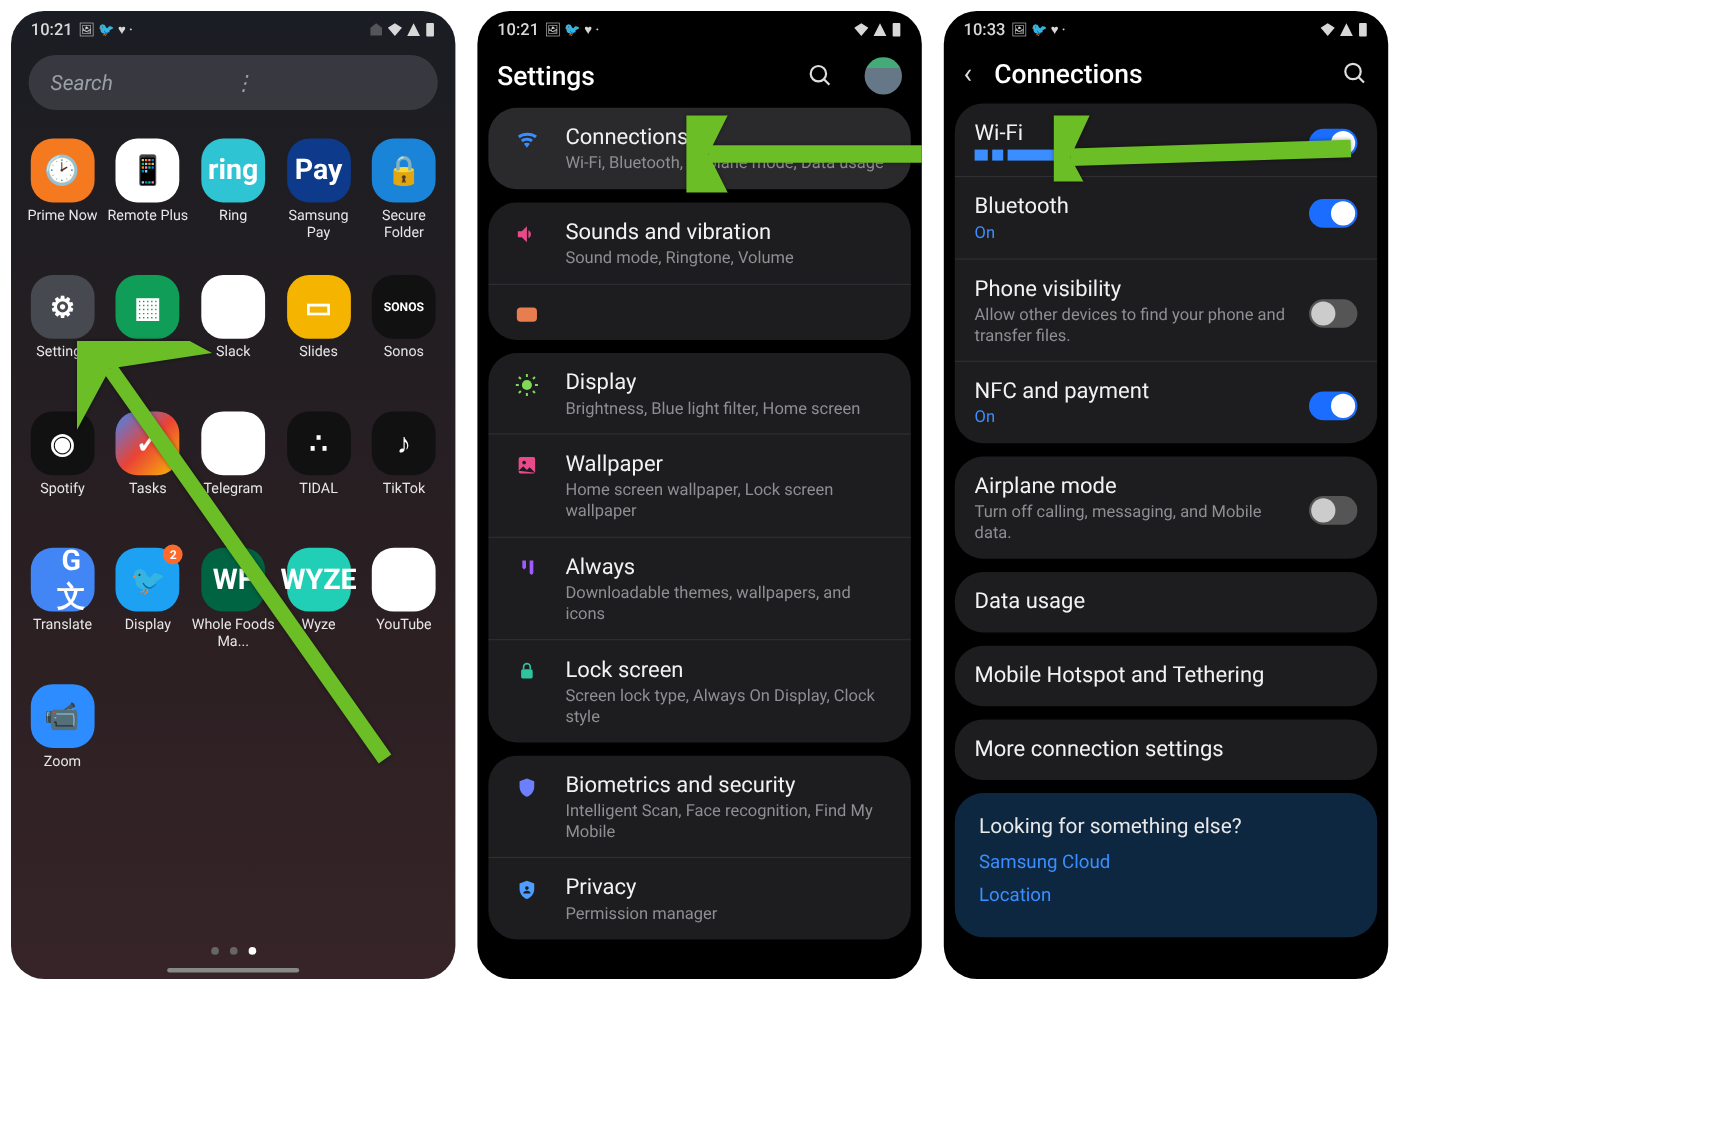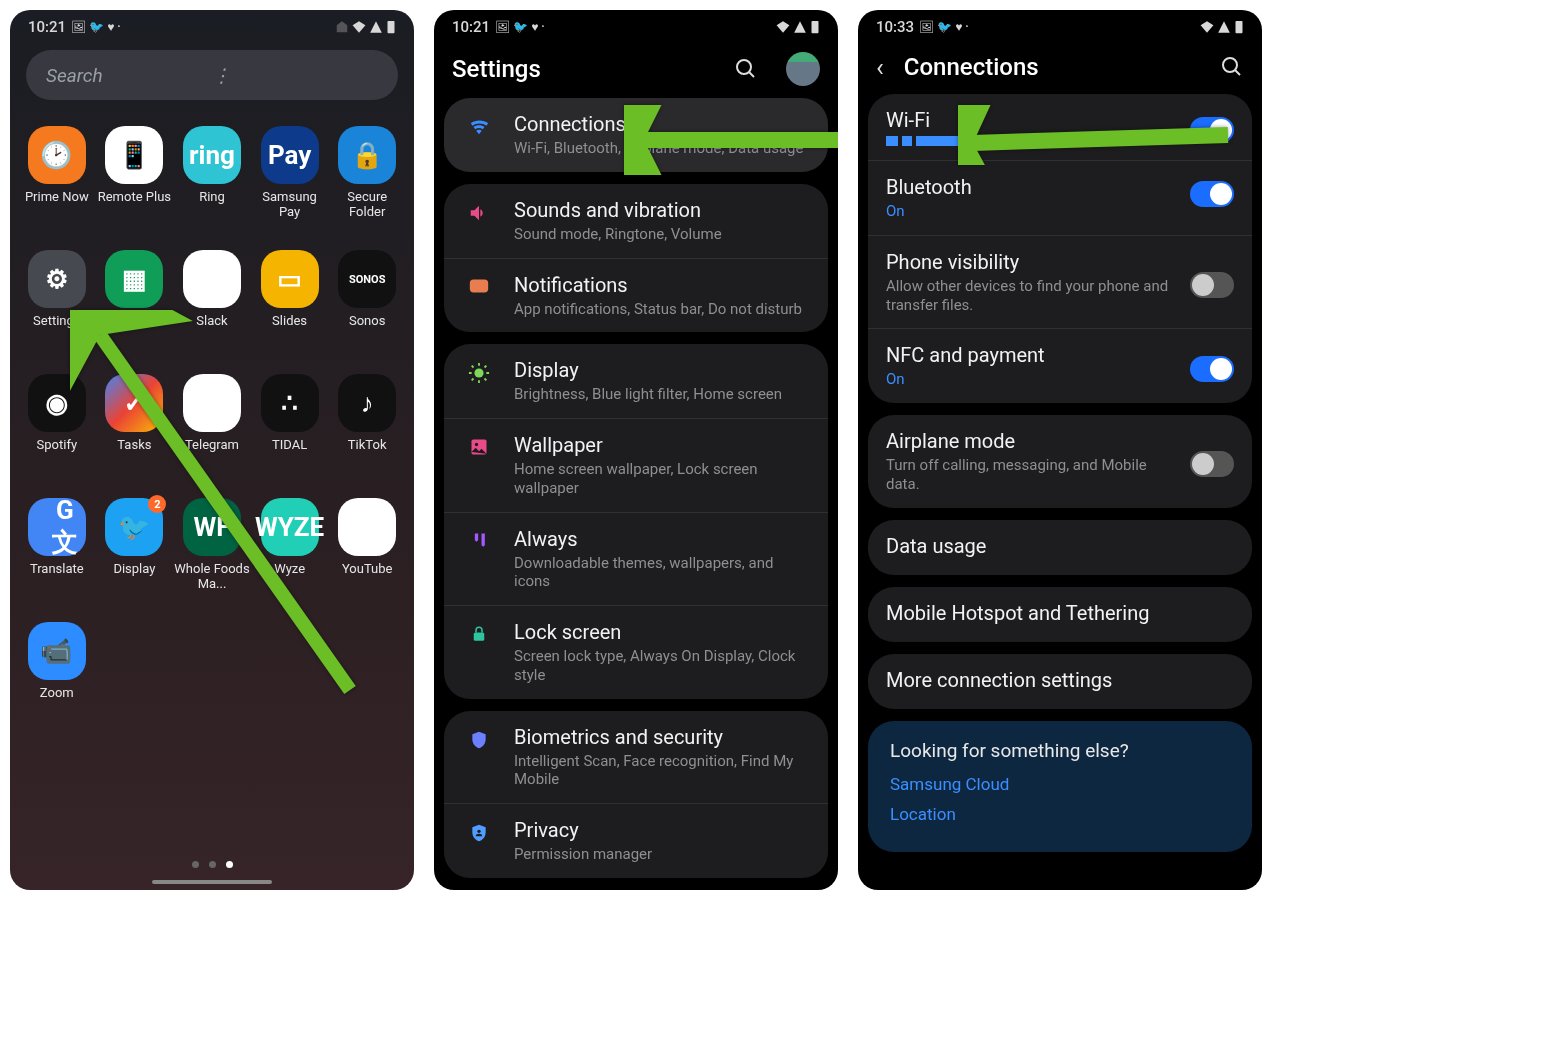--- a/index.html
+++ b/index.html
@@ -1,17 +1,17 @@
 <!DOCTYPE html>
 <html><head>
 <meta charset="utf-8">
 <style>
   * { margin:0; padding:0; box-sizing:border-box; font-family:-apple-system,Roboto,Arial,sans-serif; }
   body { background:#fff; width:1562px; height:1038px; display:flex; gap:20px; padding:10px; }
-  .phone { width:404px; height:880px; background:#000; border-radius:20px; overflow:hidden; position:relative; color:#e8e8e8; }
+  .phone { width:404px; height:880px; background:#000; border-radius:30px; overflow:hidden; position:relative; color:#e8e8e8; }
   .phone.p1 { background:linear-gradient(180deg,#1a1d23 0%,#2a1f22 60%,#362428 100%); }
   .status-bar { display:flex; justify-content:space-between; align-items:center; padding:8px 18px 4px; font-size:15px; font-weight:500; color:#d8d8d8; }
   .status-left { display:flex; gap:5px; align-items:center; }
   .status-right { display:flex; gap:3px; align-items:center; font-size:12px; }
   .status-right svg { fill:#d8d8d8; }
   
   .search-bar { margin:10px 16px; background:rgba(130,130,140,.28); border-radius:28px; height:50px; display:flex; align-items:center; padding:0 20px; }
   .search-bar span { color:#9aa0a8; font-size:19px; flex:1;font-style:italic; }
   .dots3 { color:#9aa0a8; font-size:20px; }
   .app-grid { display:grid; grid-template-columns:repeat(5,1fr); gap:4px 0; padding:16px 8px 0; }
@@ -299,24 +299,20 @@
             <div class="row-title">Sounds and vibration</div>
             <div class="row-sub">Sound mode, Ringtone, Volume</div>
           </div>
         </div>
         <div class="row">
           <div class="row-ic">
             <svg width="22" height="18" viewBox="0 0 24 18" fill="#e87d4f">
               <rect x="2" y="2" width="20" height="14" rx="4"></rect>
             </svg>
           </div>
-          <div class="row-body">
-            <div class="row-title">Notifications</div>
-            <div class="row-sub">App notifications, Status bar, Do not disturb</div>
-          </div>
         </div>
       </div>
       <div class="card">
         <div class="row">
           <div class="row-ic">
             <svg width="22" height="22" viewBox="0 0 24 24" fill="#7ed957">
               <circle cx="12" cy="12" r="5"></circle>
               <g stroke="#7ed957" stroke-width="2">
                 <line x1="12" y1="1" x2="12" y2="4"></line>
                 <line x1="12" y1="20" x2="12" y2="23"></line>

